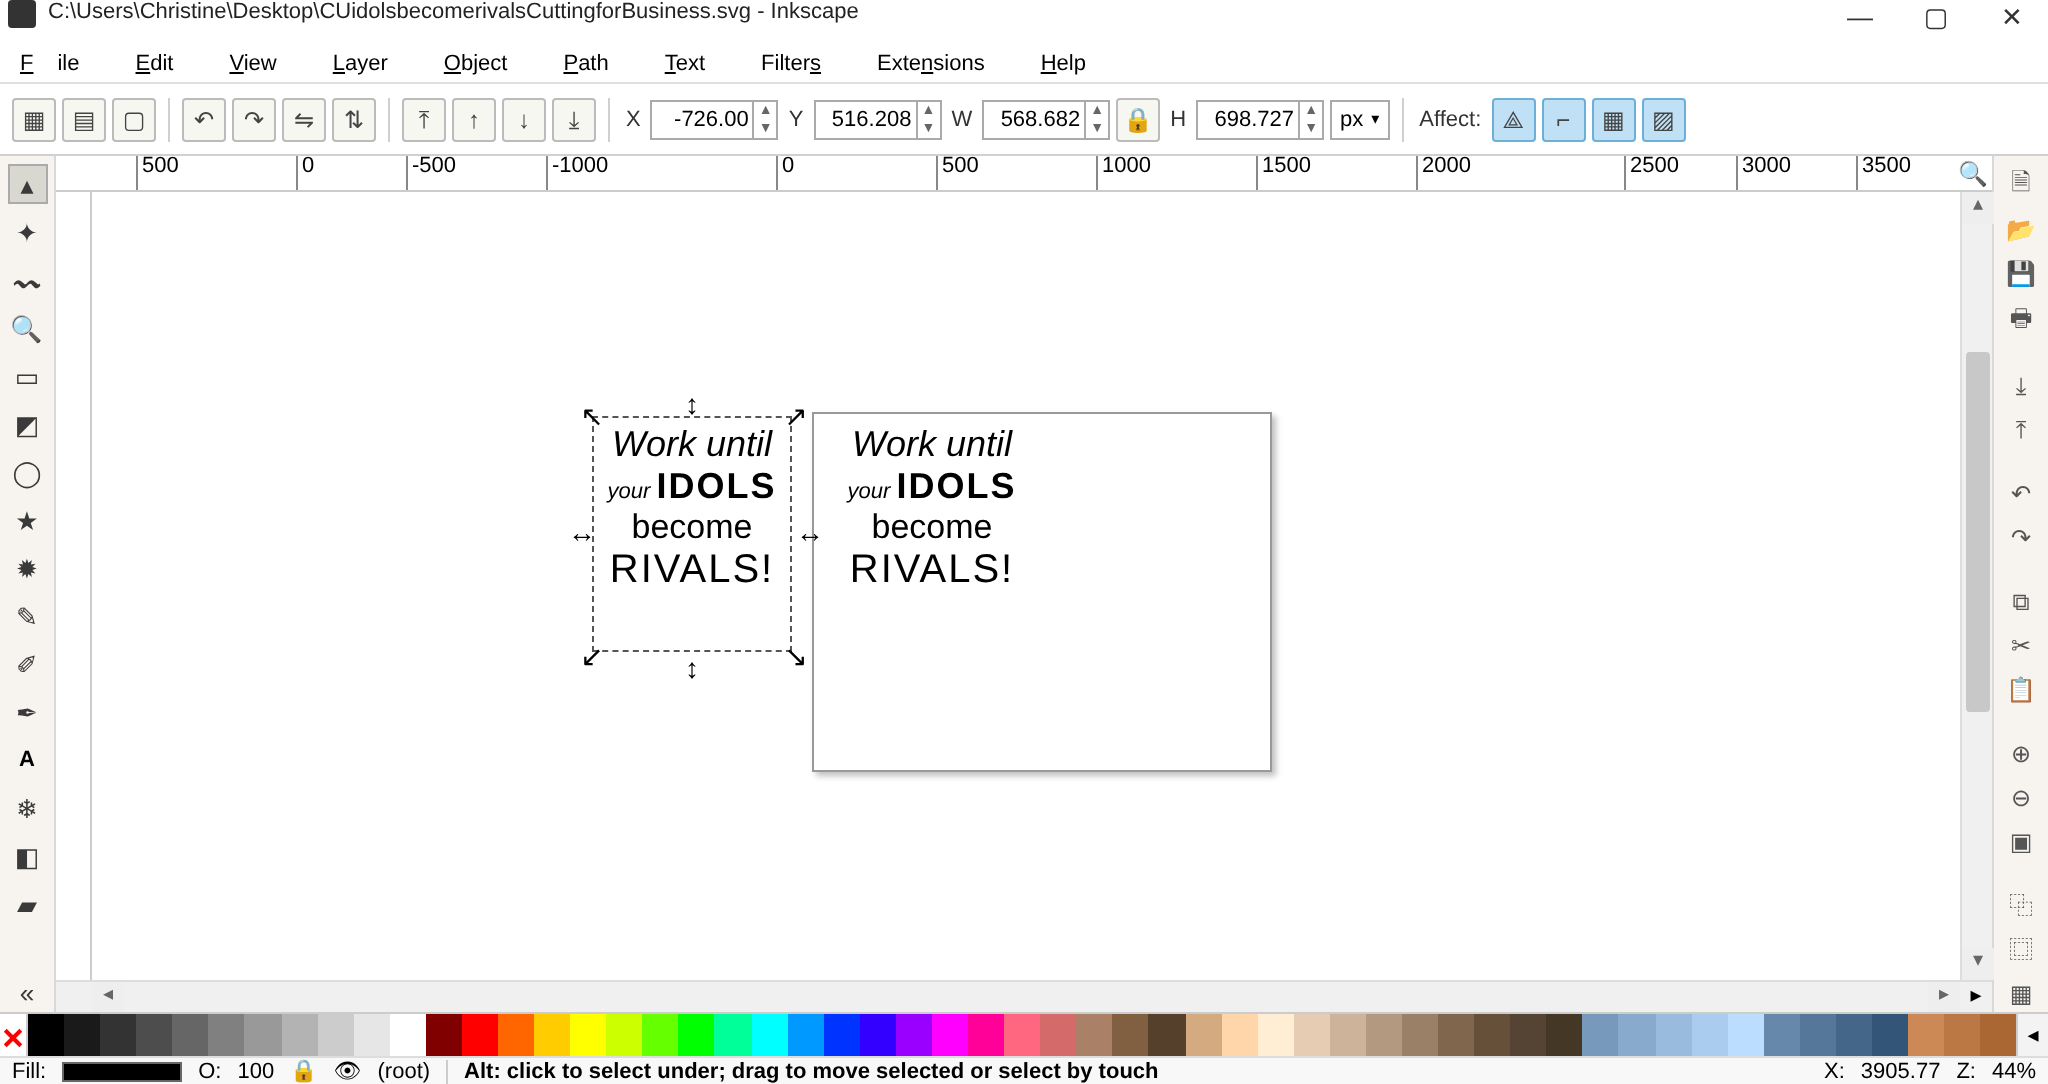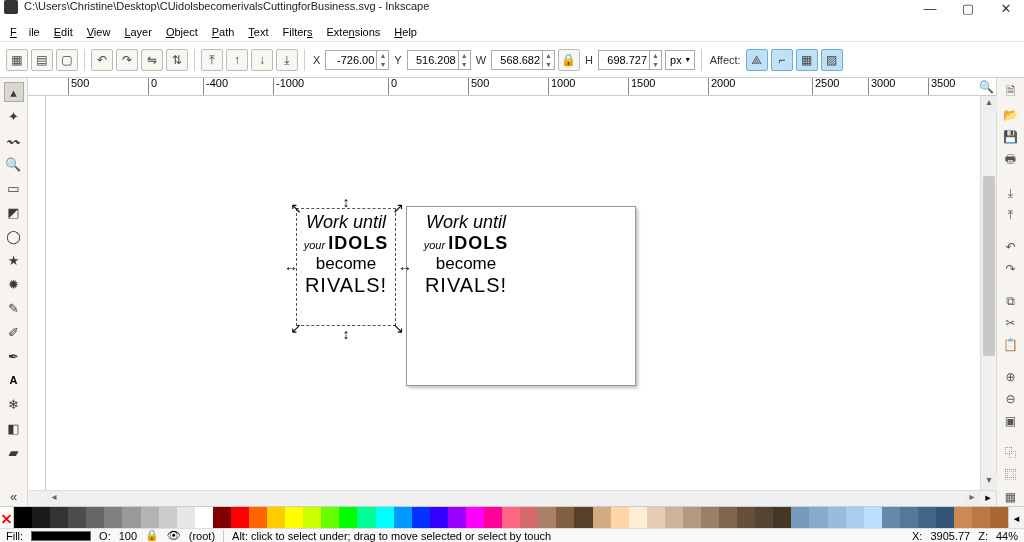--- a/index.html
+++ b/index.html
@@ -4,21 +4,21 @@
 <style>
   *{box-sizing:border-box;margin:0;padding:0;font-family:Tahoma,Arial,sans-serif;font-size:11px;color:#000}
   body{width:1024px;height:542px;overflow:hidden;background:#fff;user-select:none}
   
   .titlebar{height:22px;display:flex;align-items:flex-start;padding:0 4px;background:#fff}
   .titlebar .logo{width:14px;height:14px;background:#333;margin-right:6px;border-radius:2px;display:inline-block}
   .titlebar .title{flex:1;color:#222}
   .winbtns{display:flex;gap:10px;align-items:center}
   .winbtns span{width:28px;height:18px;text-align:center;line-height:18px;font-size:13px;color:#333}
   
-  .menubar{height:20px;display:flex;align-items:center;gap:2px;padding:0 4px;border-bottom:1px solid #e0e0e0}
+  .menubar{height:20px;display:flex;align-items:center;gap:16px;padding:0 4px;border-bottom:1px solid #e0e0e0}
   .menubar span{padding:2px 6px;}
   .menubar span u{text-decoration:underline}
   
   .toolbar{height:36px;display:flex;align-items:center;gap:3px;padding:2px 6px;border-bottom:1px solid #d0d0d0;background:#fff}
   .tbtn{width:22px;height:22px;border:1px solid #bbb;border-radius:2px;background:#f7f7f2;display:flex;align-items:center;justify-content:center;font-size:12px;color:#444}
   .tbtn.active{background:#bfe0f5;border-color:#6cb0d8}
   .tsep{width:1px;height:22px;background:#d0d0d0;margin:0 3px}
   .tlabel{font-size:11px;color:#333;margin:0 2px}
   .spin{display:flex;align-items:center;border:1px solid #aaa;height:20px;background:#fff}
   .spin input{border:none;height:18px;width:50px;font-size:11px;text-align:right;padding-right:2px;outline:none}
@@ -180,21 +180,21 @@
     <div class="tool">▰</div>
     <div style="flex:1"></div>
     <div class="tool">«</div>
   </div>
 
   <div class="canvasarea">
     <div class="hruler">
       <span class="minicorner">🔍</span>
     <span class="tick" style="left: 40px;">500</span>
         <span class="tick" style="left: 120px;">0</span>
-        <span class="tick" style="left: 175px;">-400</span>
+        <span class="tick" style="left: 175px;">-500</span>
         <span class="tick" style="left: 245px;">-1000</span>
         <span class="tick" style="left: 360px;">0</span>
         <span class="tick" style="left: 440px;">500</span>
         <span class="tick" style="left: 520px;">1000</span>
         <span class="tick" style="left: 600px;">1500</span>
         <span class="tick" style="left: 680px;">2000</span>
         <span class="tick" style="left: 784px;">2500</span>
         <span class="tick" style="left: 840px;">3000</span>
         <span class="tick" style="left: 900px;">3500</span>
       </div>
@@ -332,19 +332,19 @@
 
 <div class="status">
   <span>Fill:</span>
   <span class="fillchip"></span>
   <span>O:</span>
   <span>100</span>
   <span>🔒</span>
   <span>👁</span>
   <span>(root)</span>
   <span style="border-left:1px solid #ccc;height:12px"></span>
-  <b style="font-weight:normal">Alt: click to select under; drag to move selected or select by touch</b>
+  <b style="font-weight:bold">Alt: click to select under; drag to move selected or select by touch</b>
   <span class="grow"></span>
   <span>X:</span>
   <span>3905.77</span>
   <span>Z:</span>
   <span>44%</span>
 </div>
 
 </body></html>

